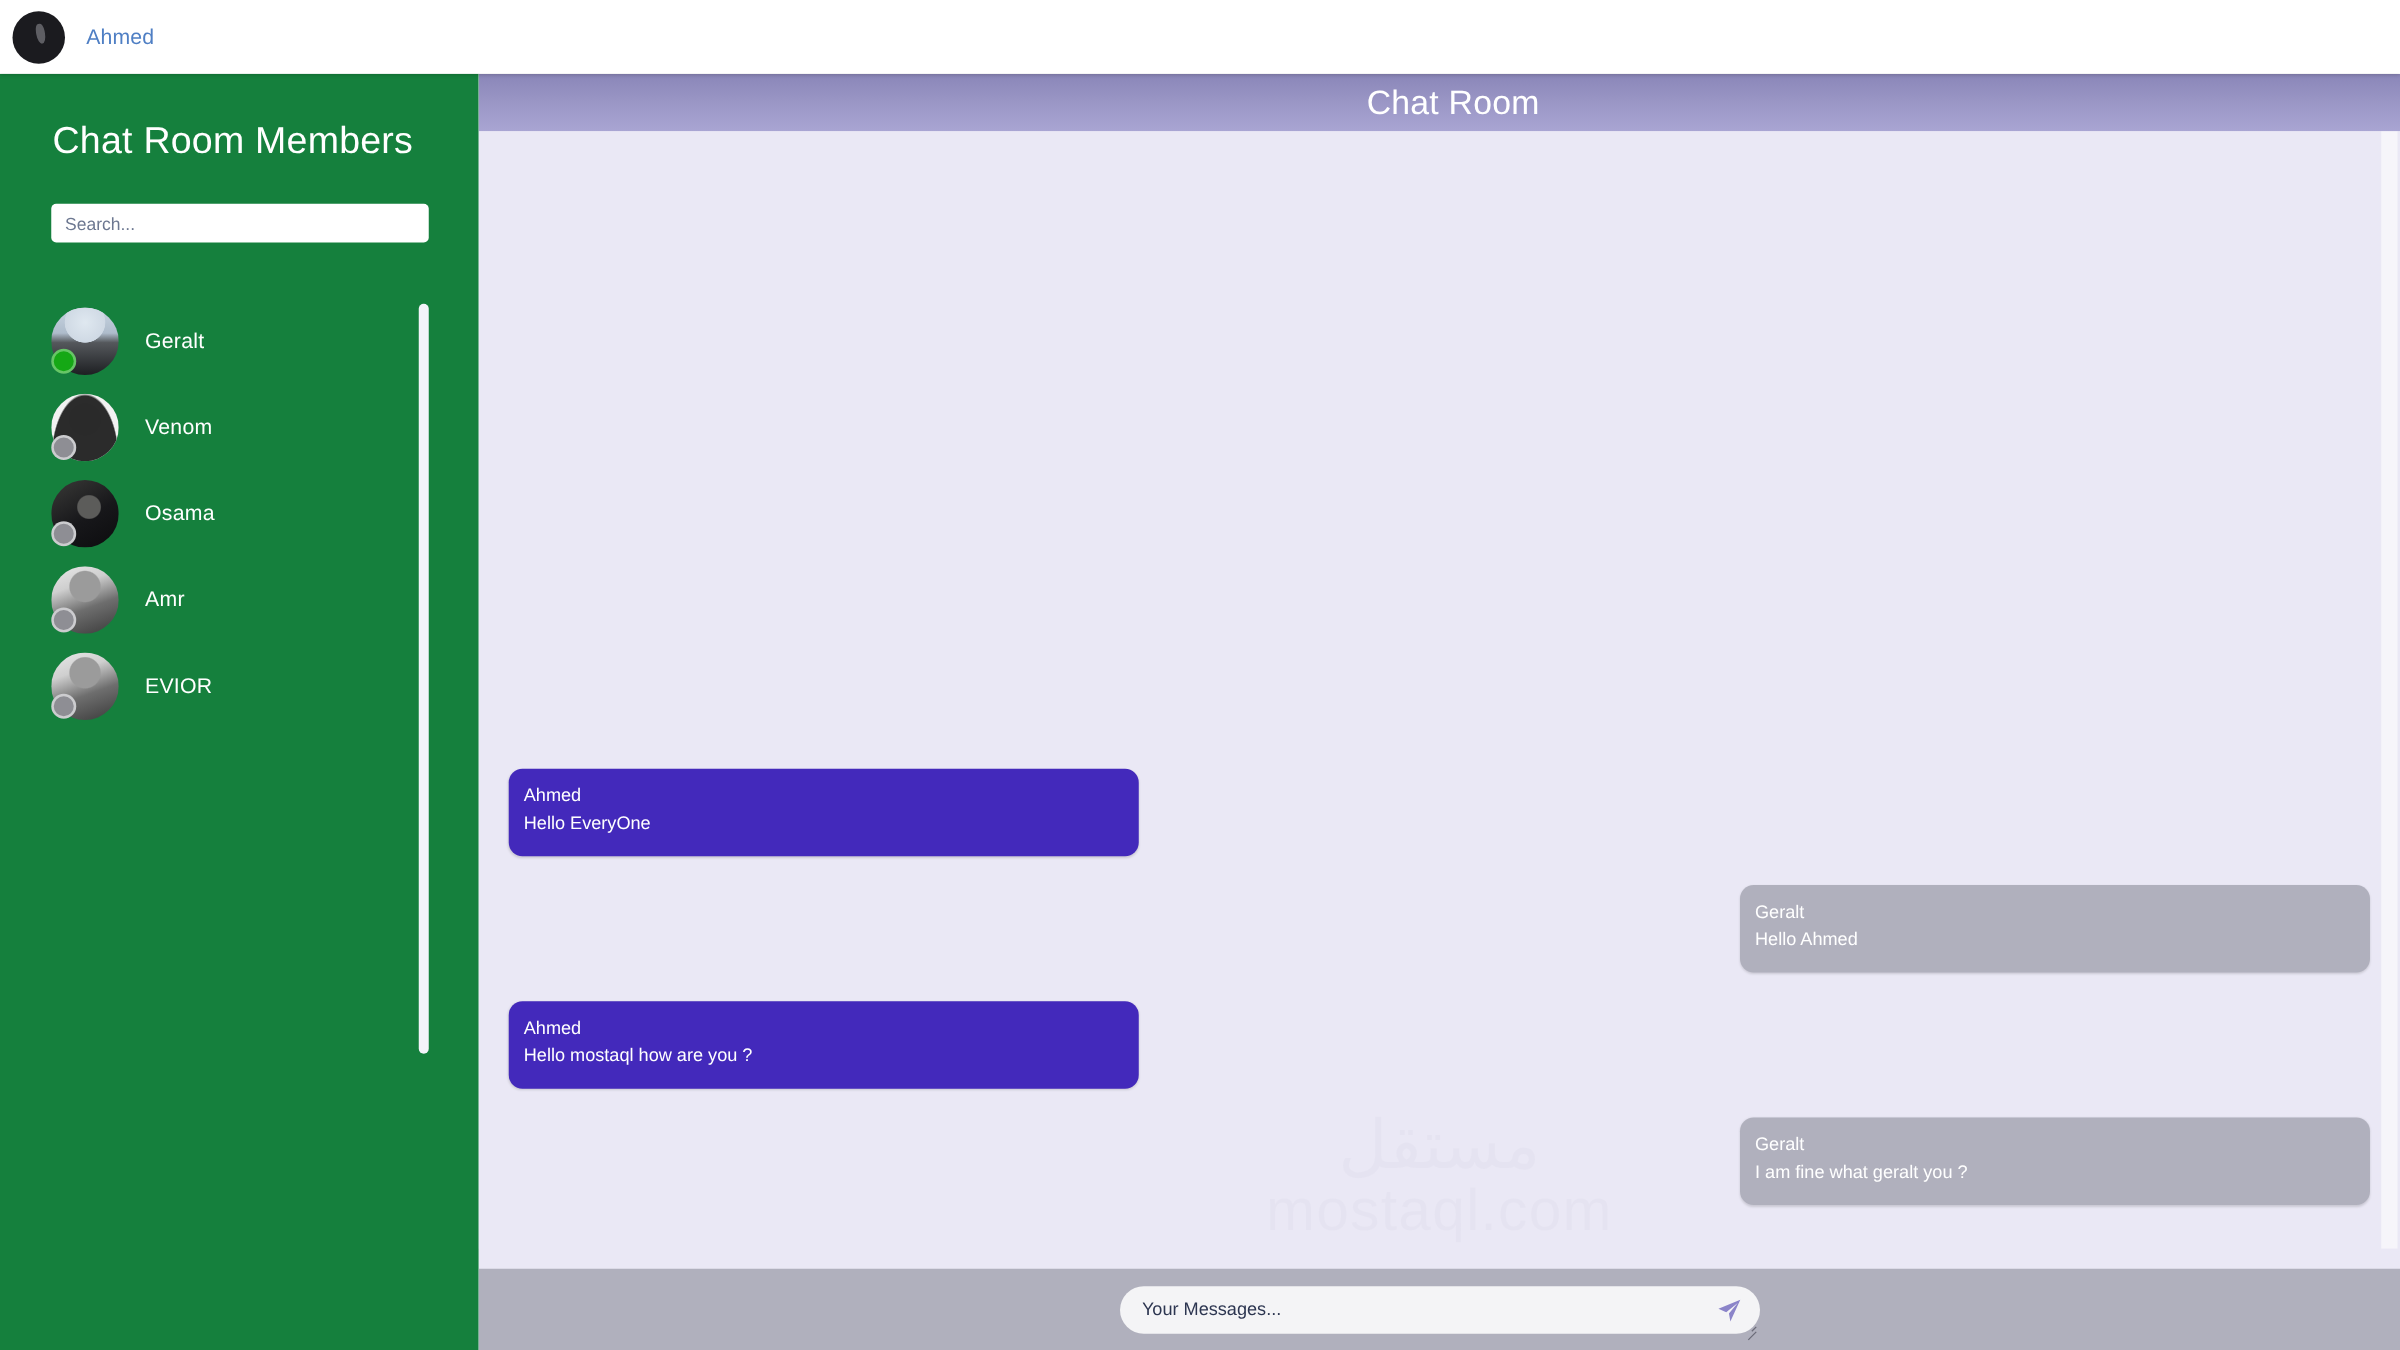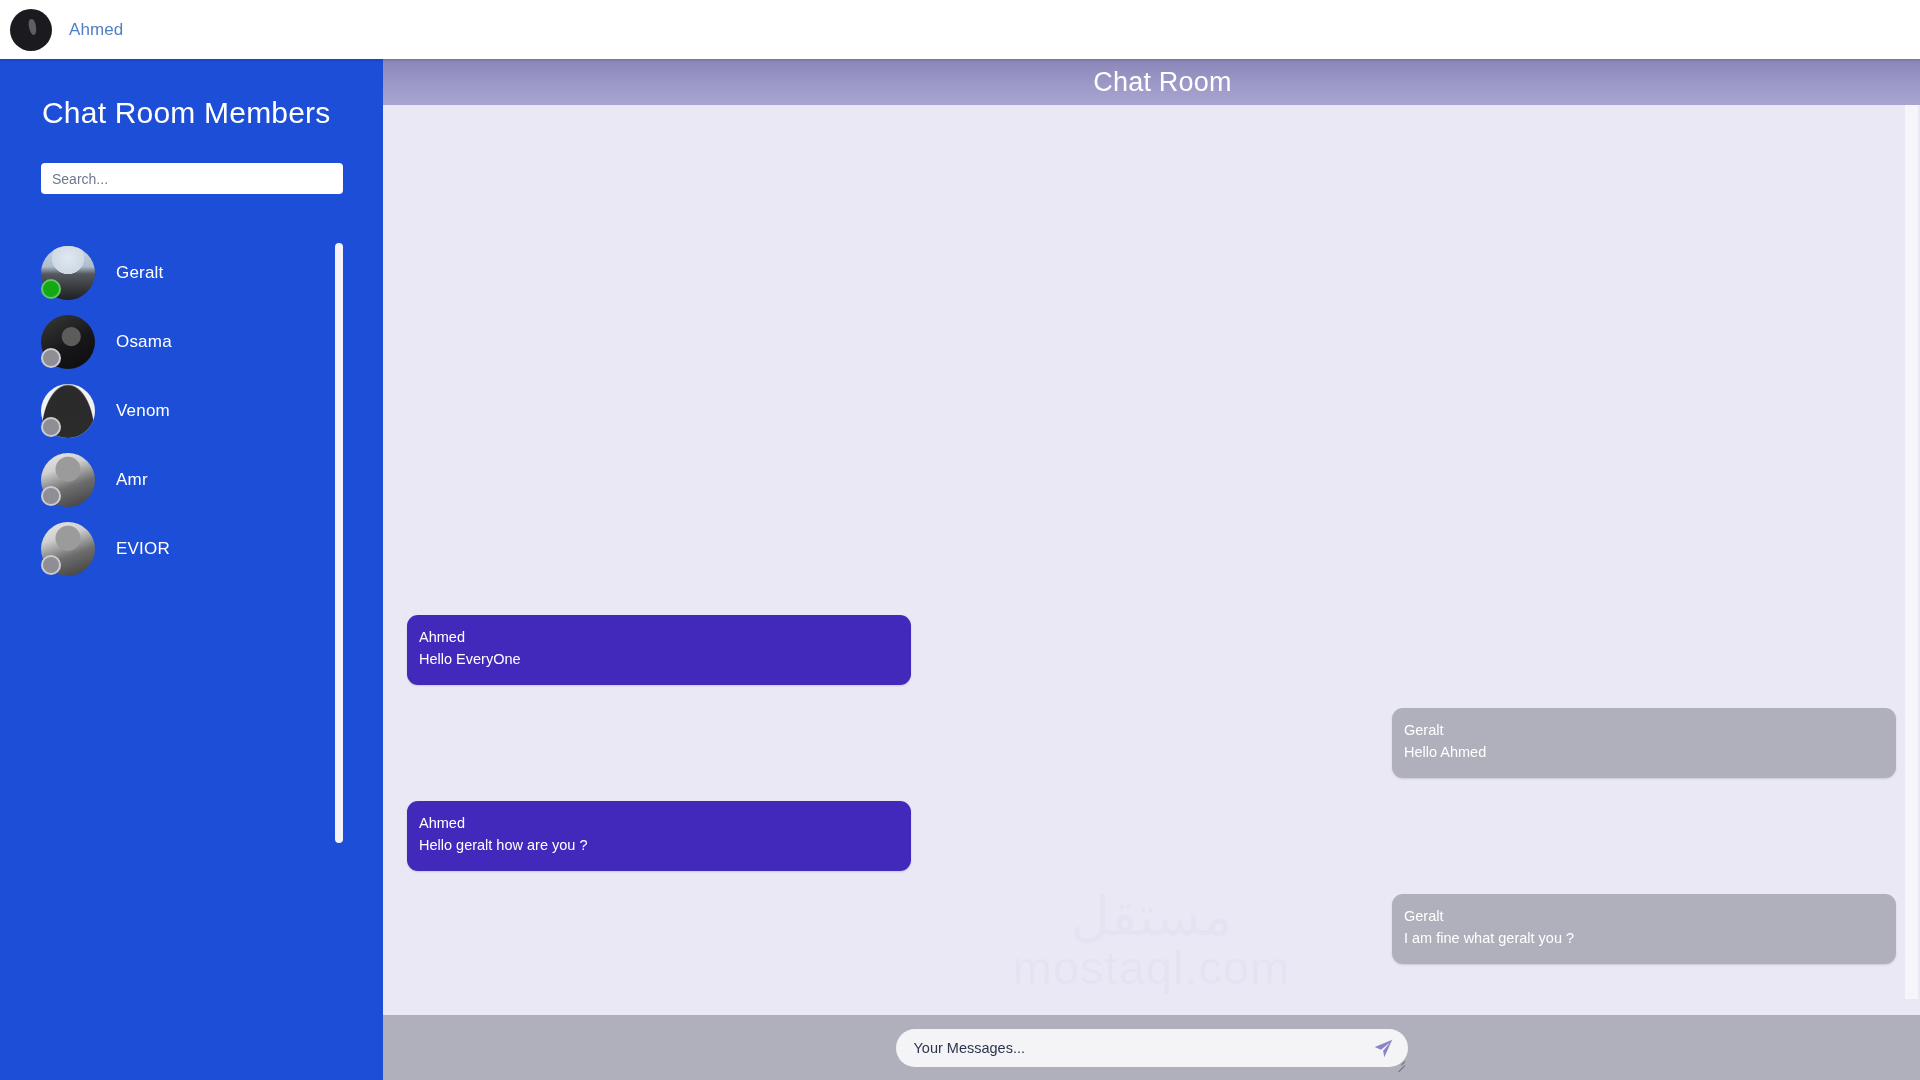--- a/index.html
+++ b/index.html
@@ -49,21 +49,21 @@
     color: #4f7fc4;
     letter-spacing: .1px;
   }
 
   
   .sidebar {
     position: absolute;
     top: 59px; left: 0;
     width: 383px;
     height: 1021px;
-    background: #1d4ed8;
+    background: #15803d;
     overflow: hidden;
   }
   .sidebar-title {
     color: #ffffff;
     font-size: 30px;
     font-weight: 400;
     padding: 37px 0 0 42px;
     letter-spacing: .2px;
   }
   .search-wrap { padding: 33px 0 12px 41px; }
@@ -327,36 +327,36 @@
           <div class="avatar av-geralt">
               <span class="ph"></span>
             </div>
           <span class="status-dot status-online"></span>
         </div>
         <span class="member-name">Geralt</span>
       </div>
 
       <div class="member-row">
         <div class="avatar-wrap">
+          <div class="avatar av-venom">
+              <span class="ph"></span>
+            </div>
+          <span class="status-dot status-offline"></span>
+        </div>
+        <span class="member-name">Venom</span>
+      </div>
+
+      <div class="member-row">
+        <div class="avatar-wrap">
           <div class="avatar av-osama">
               <span class="ph"></span>
             </div>
           <span class="status-dot status-offline"></span>
         </div>
         <span class="member-name">Osama</span>
-      </div>
-
-      <div class="member-row">
-        <div class="avatar-wrap">
-          <div class="avatar av-venom">
-              <span class="ph"></span>
-            </div>
-          <span class="status-dot status-offline"></span>
-        </div>
-        <span class="member-name">Venom</span>
       </div>
 
       <div class="member-row">
         <div class="avatar-wrap">
           <div class="avatar av-amr">
               <span class="ph"></span>
             </div>
           <span class="status-dot status-offline"></span>
         </div>
         <span class="member-name">Amr</span>
@@ -397,21 +397,21 @@
       <div class="msg-row received">
         <div class="bubble received">
           <div class="who">Geralt</div>
           <div class="text">Hello Ahmed</div>
         </div>
       </div>
 
       <div class="msg-row sent">
         <div class="bubble sent">
           <div class="who">Ahmed</div>
-          <div class="text">Hello geralt how are you ?</div>
+          <div class="text">Hello mostaql how are you ?</div>
         </div>
       </div>
 
       <div class="msg-row received">
         <div class="bubble received">
           <div class="who">Geralt</div>
           <div class="text">I am fine what geralt you ?</div>
         </div>
       </div>
 

